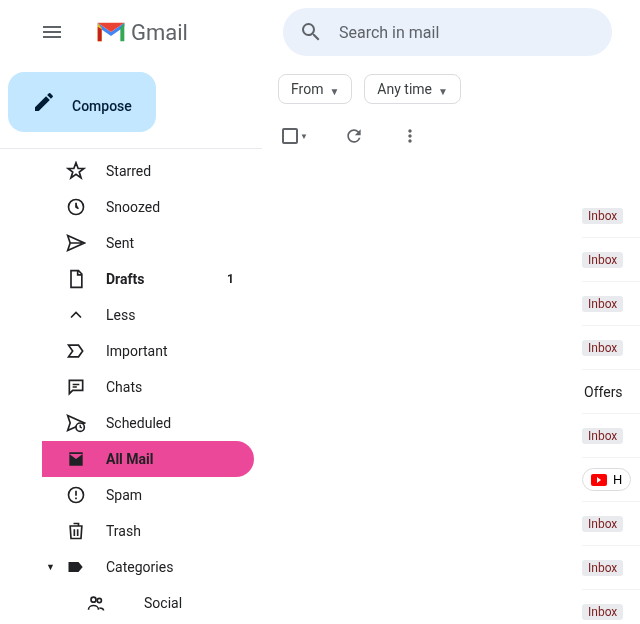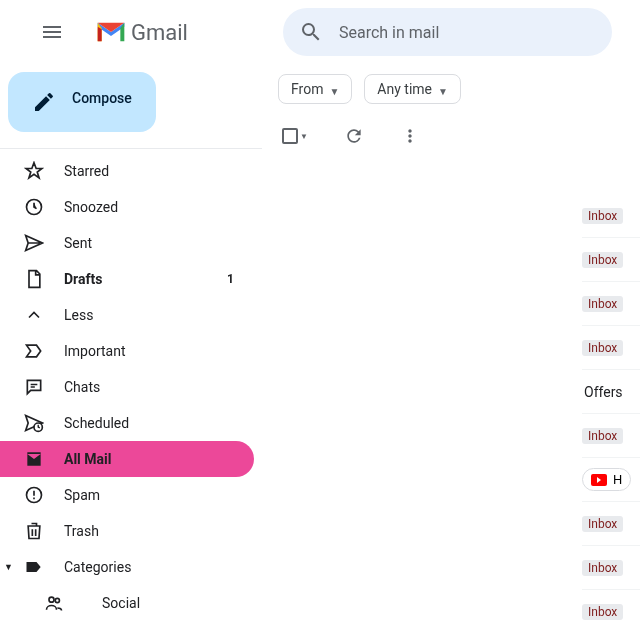--- a/index.html
+++ b/index.html
@@ -11,23 +11,23 @@
 .logo-m { width: 32px; height: 24px; }
 .logo-text { font-size: 22px; color: #5f6368; font-weight: 400; }
 
 .search-bar { flex: 1; background: #eaf1fb; border-radius: 28px; height: 48px; display: flex; align-items: center; padding: 0 16px; gap: 16px; margin-left: 36px; }
 .search-icon { color: #5f6368; }
 .search-input { border: none; background: transparent; font-size: 16px; color: #5f6368; flex: 1; outline: none; }
 .search-input::placeholder { color: #5f6368; }
 
 .main { display: flex; height: calc(100% - 64px); }
 .sidebar { width: 262px; background: #fff; padding-top: 8px; }
-.compose-btn { display: flex; align-items: flex-start; gap: 16px; background: #c2e7ff; border: none; border-radius: 16px; padding: 18px 24px; margin: 0 0 16px 8px; font-size: 14px; font-weight: 500; color: #001d35; cursor: pointer; }
-
-.nav-list { list-style: none; }
+.compose-btn { display: flex; align-items: flex-end; gap: 16px; background: #c2e7ff; border: none; border-radius: 16px; padding: 18px 24px; margin: 0 0 16px 8px; font-size: 14px; font-weight: 500; color: #001d35; cursor: pointer; }
+
+.nav-list { list-style: none; padding-left: 42px; }
 .nav-item { display: flex; align-items: center; height: 36px; padding-left: 24px; gap: 20px; cursor: pointer; font-size: 14px; color: #202124; border-radius: 0 18px 18px 0; margin-right: 8px; position: relative; }
 .nav-item.selected { background: #ec4899; font-weight: 700; }
 .nav-item.bold { font-weight: 700; }
 .nav-item .badge { position: absolute; right: 20px; font-size: 12px; }
 .nav-icon { width: 20px; height: 20px; display: flex; align-items: center; justify-content: center; color: #202124; }
 .nav-sub { padding-left: 44px; gap: 38px; }
 .divider-top { border-top: 1px solid #e8eaed; margin-top: 2px; padding-top: 4px; }
 
 .content { flex: 1; border-left: 0; position: relative; }
 .chips { display: flex; gap: 12px; padding: 10px 16px; }

